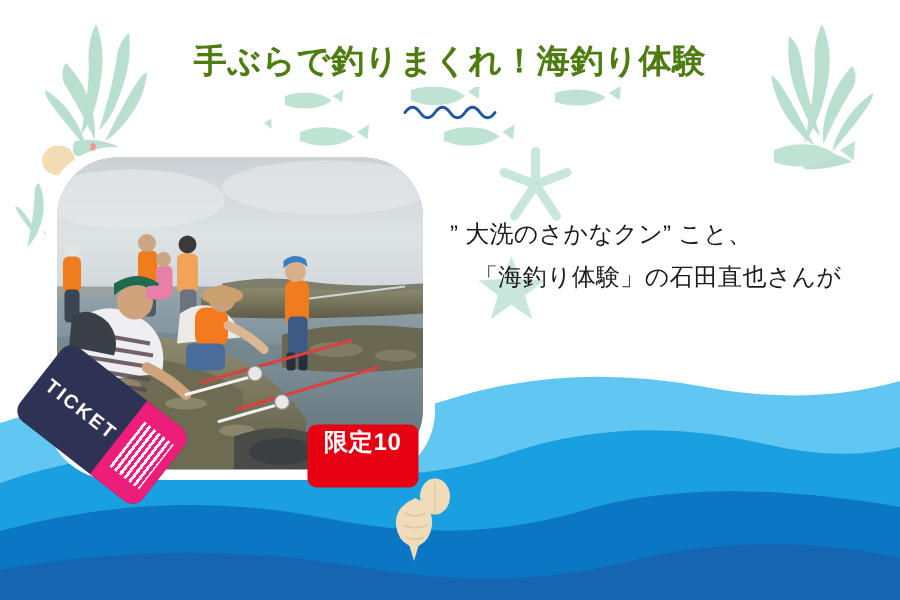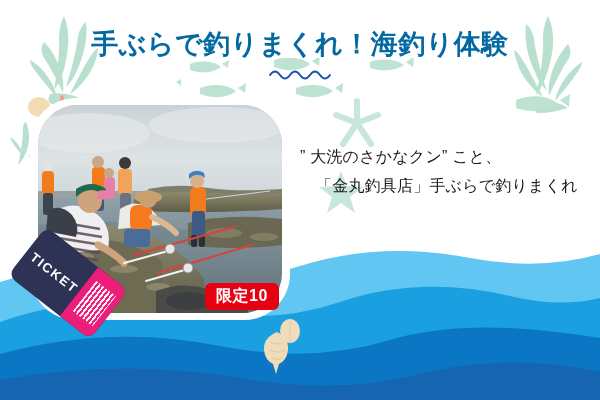--- a/index.html
+++ b/index.html
@@ -33,24 +33,24 @@
   .shell-conch { left:262px;top:330px; width:30px; height:46px; }
   .fish-row    { position:absolute; left:170px; top:58px; width:260px; height:44px; }
   .fish-right  { position:absolute; right:20px; top:86px; width:70px; height:34px; }
   .wave-mark   { position:absolute; left:268px; top:66px; width:64px; height:16px; }
 
   
   .title {
     position:absolute;
     left:0; right:0; top:26px;
     text-align:center;
-    font-size:27px;
+    font-size:22px;
     font-weight:bold;
     letter-spacing:0.5px;
-    color:#0369a1;
+    color:#4d7c0f;
     white-space:nowrap;
     z-index:6;
   }
 
   
   .photo-frame {
     position:absolute;
     left:30px; top:98px;
     width:260px; height:222px;
     background:#ffffff;
@@ -65,21 +65,21 @@
     overflow:hidden;
     z-index:6;
     background:#9aa6ae;
   }
   .photo-svg { display:block; width:100%; height:100%; }
 
   
   .limit-badge {
     position:absolute;
     left:205px; top:283px;
-    padding:4px 11px 5px;
+    padding:4px 11px 20px;
     background:#e60012;
     color:#ffffff;
     font-size:16px;
     font-weight:bold;
     letter-spacing:0.5px;
     border-radius:6px;
     line-height:1.15;
     z-index:9;
     white-space:nowrap;
   }
@@ -349,21 +349,21 @@
   <div class="ticket">
     <div class="ticket-body"></div>
     <div class="ticket-label">TICKET</div>
     <div class="ticket-stub">
       <div class="ticket-barcode"></div>
     </div>
   </div>
 
   <div class="desc">
     <span class="ln">” 大洗のさかなクン” こと、</span>
-    <span class="ln indent">「金丸釣具店」手ぶらで釣りまくれ</span>
+    <span class="ln indent">「海釣り体験」の石田直也さんが</span>
   </div>
 
   <svg class="deco shell-round" viewBox="0 0 24 30" style="z-index:8">
     <ellipse cx="12" cy="13" rx="10" ry="12" fill="#f0dcbb"></ellipse>
     <path d="M12 3 l0 22" stroke="#e3cca6" stroke-width="1"></path>
   </svg>
   <svg class="deco shell-conch" viewBox="0 0 30 46" style="z-index:8">
     <path d="M15 2 q12 6 11 18 q-1 10 -9 14 l-3 10 l-3 -10 q-8 -4 -9 -14 q-1 -12 13 -18z" fill="#f0dcbb"></path>
     <g stroke="#e0c69d" stroke-width="1" fill="none">
       <path d="M8 12 q7 4 14 0"></path>

